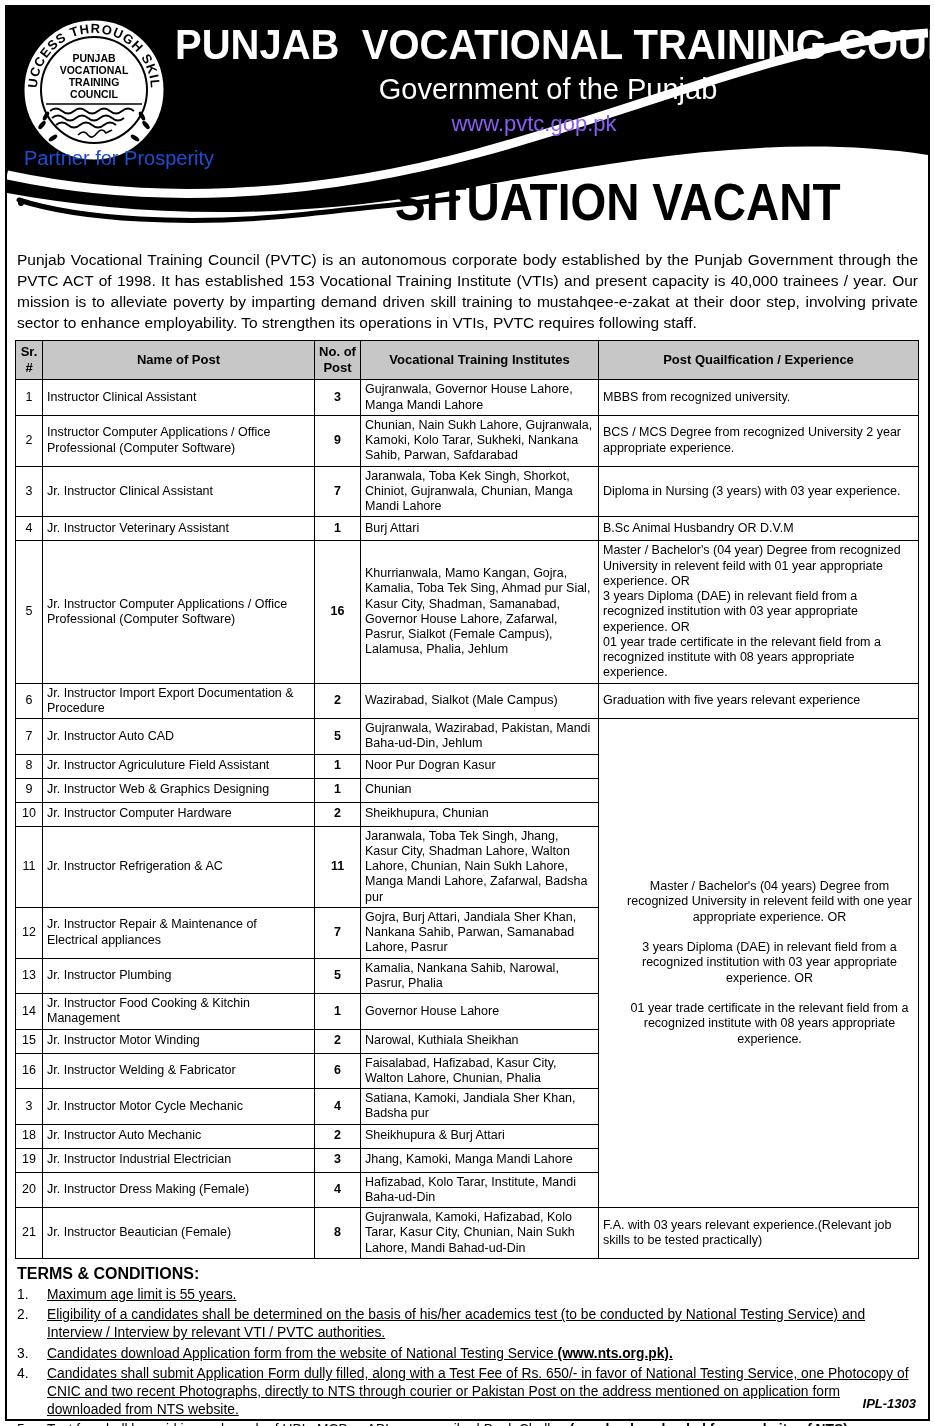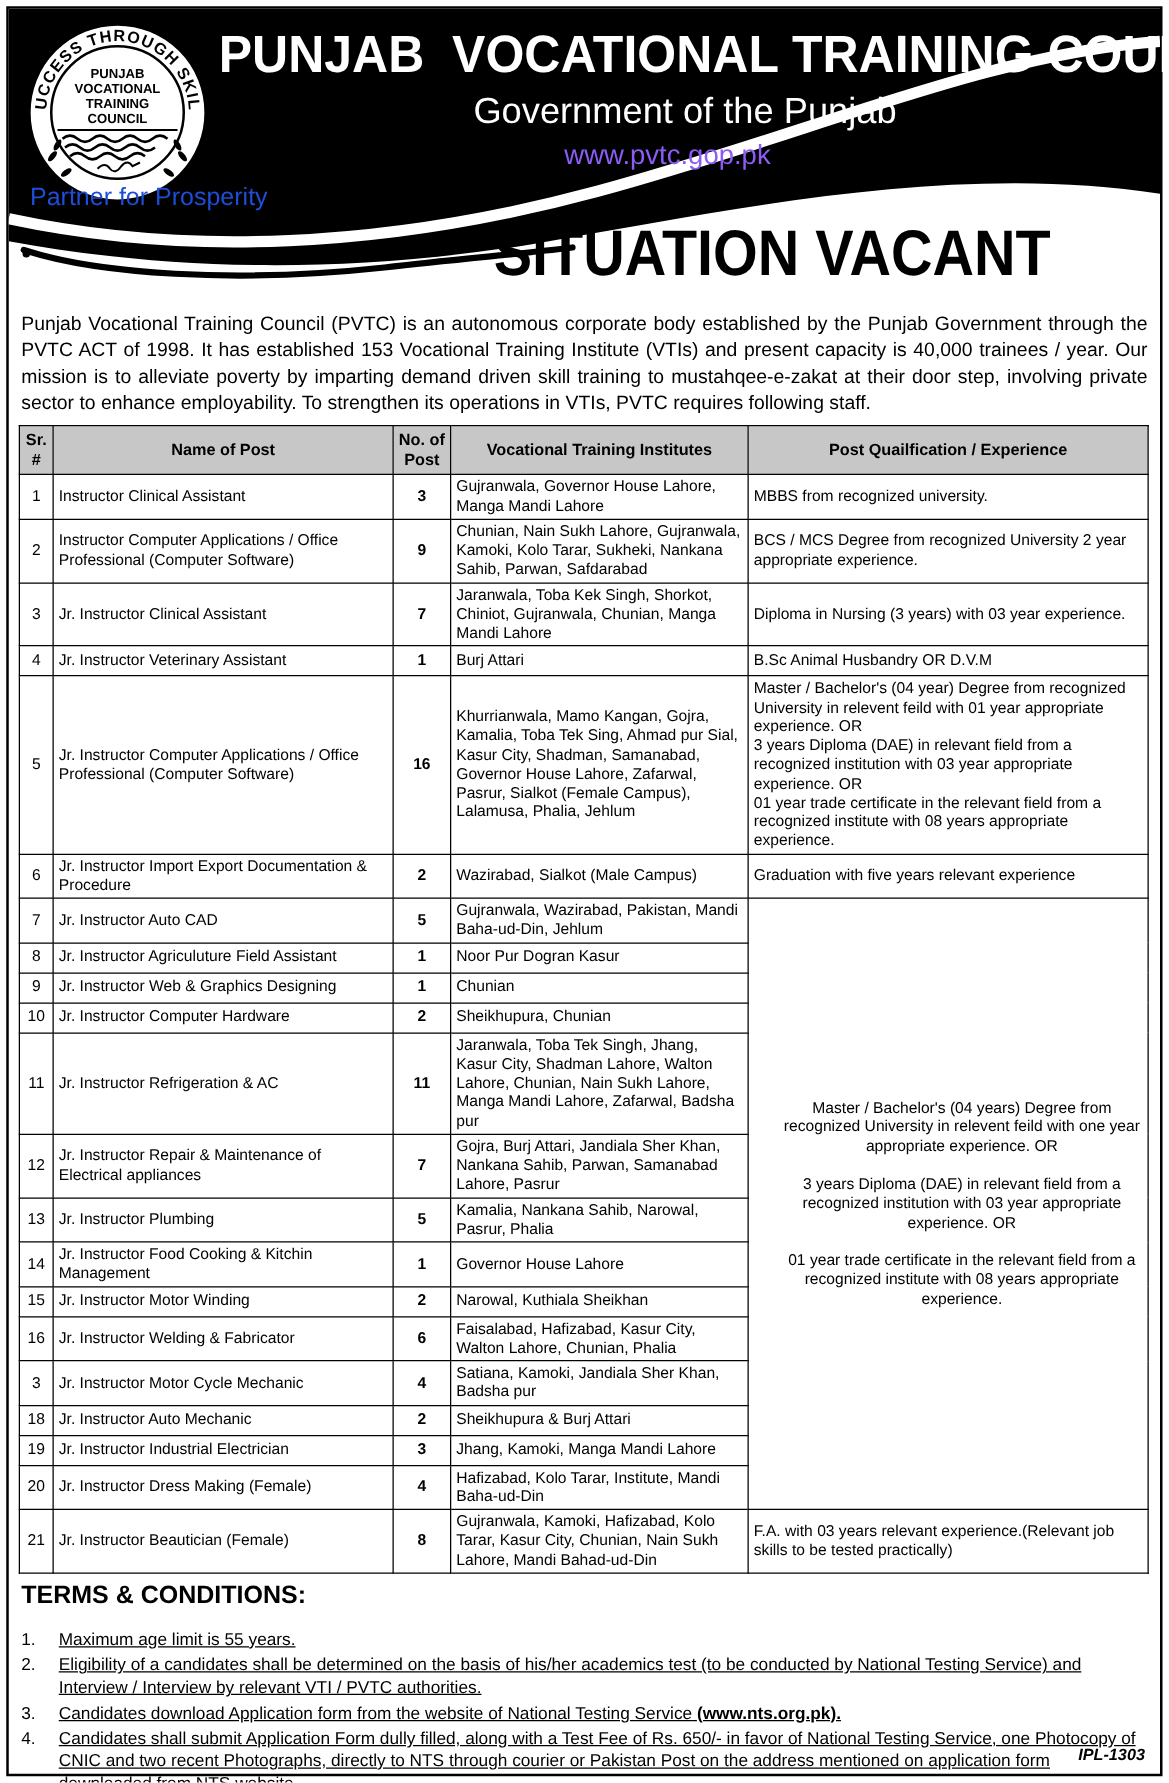--- a/index.html
+++ b/index.html
@@ -53,21 +53,21 @@
     background:#c7c7c7;font-size:13px;font-weight:bold;text-align:center;
     white-space:pre-line;height:34px;padding:2px 2px;
   }
   td.sr{text-align:center;padding:2px 1px;}
   td.count{text-align:center;font-weight:bold;}
   td.qual{white-space:pre-line;}
   td.qual.center{text-align:center;padding-left:26px;}
   tbody tr{height:24px;}
   
   .terms{margin:6px 12px 0 10px;}
-  .terms-heading{font-size:20px;font-weight:bold;margin-bottom:15px;}
+  .terms-heading{font-size:16px;font-weight:bold;margin-bottom:3px;}
   .term-row{display:flex;font-size:13.8px;line-height:1.3;margin-bottom:2.5px;}
   .term-num{flex:0 0 30px;}
   .term-text{flex:1;text-decoration:underline;}
   .footer-ref{
     position:absolute;right:12px;bottom:8px;font-size:13px;font-weight:bold;font-style:italic;
   }
 </style>
 </head>
 <body>
 

